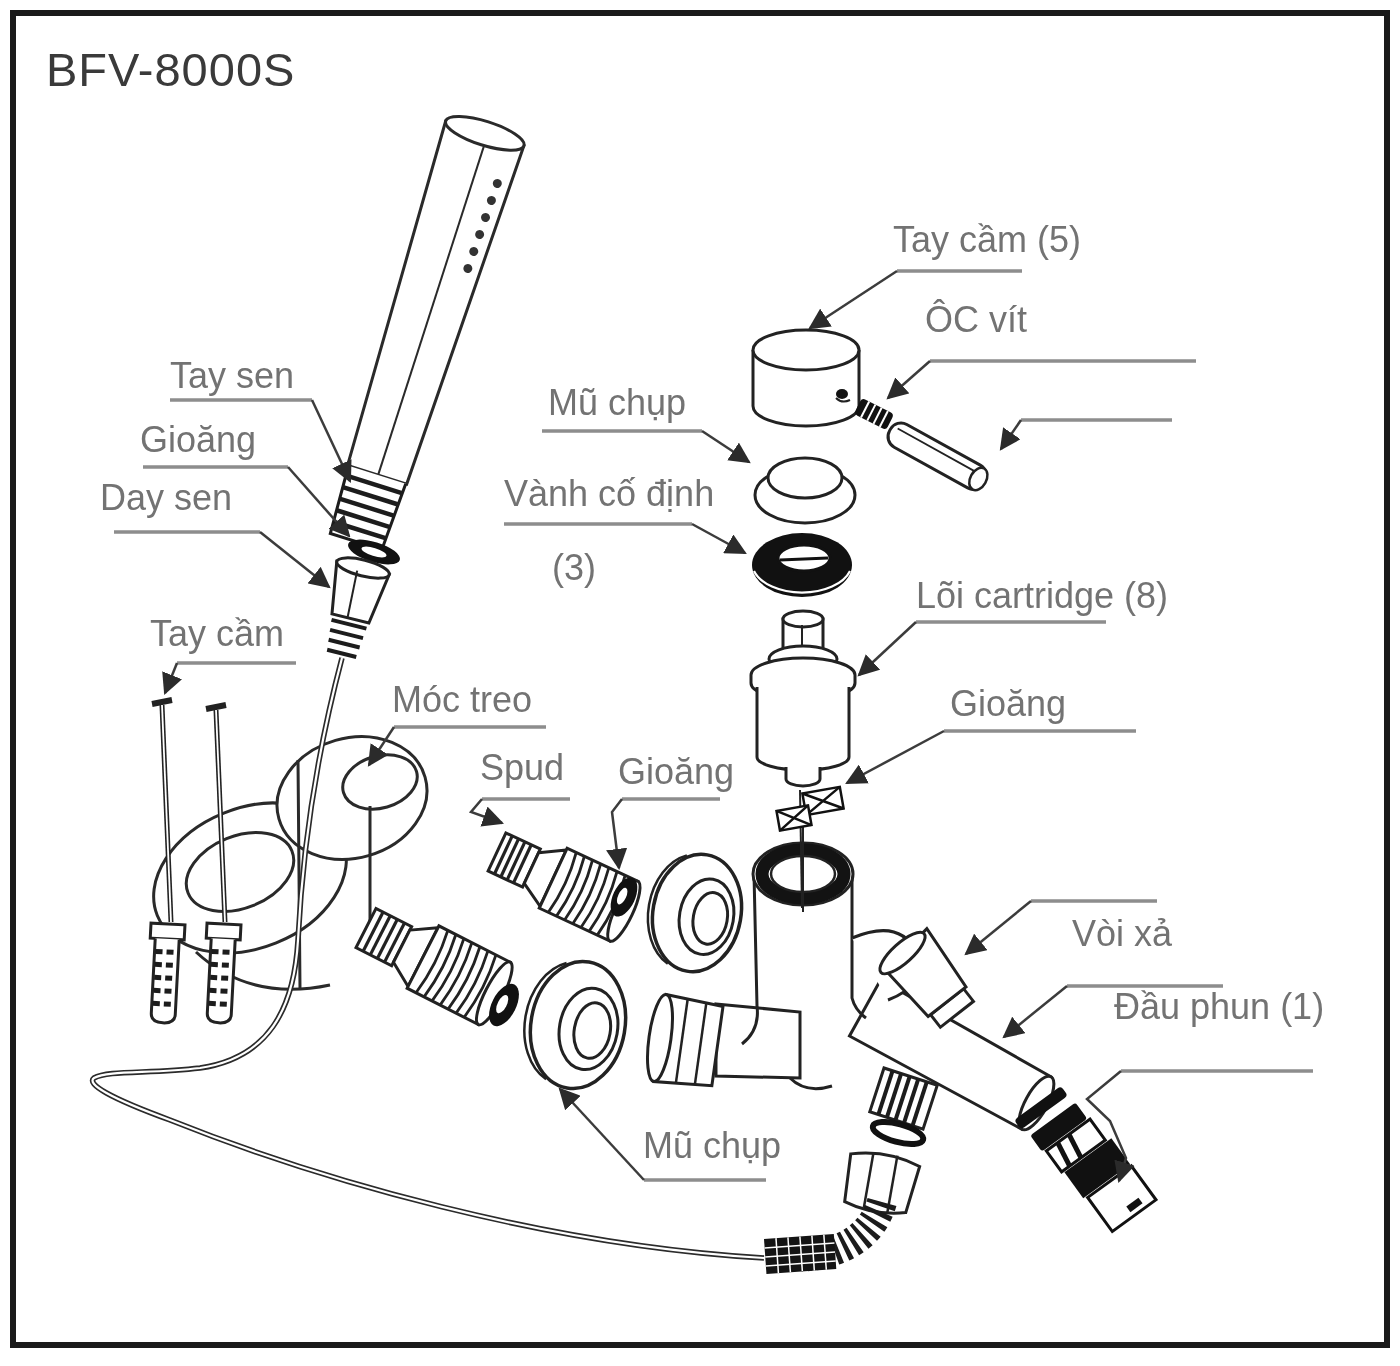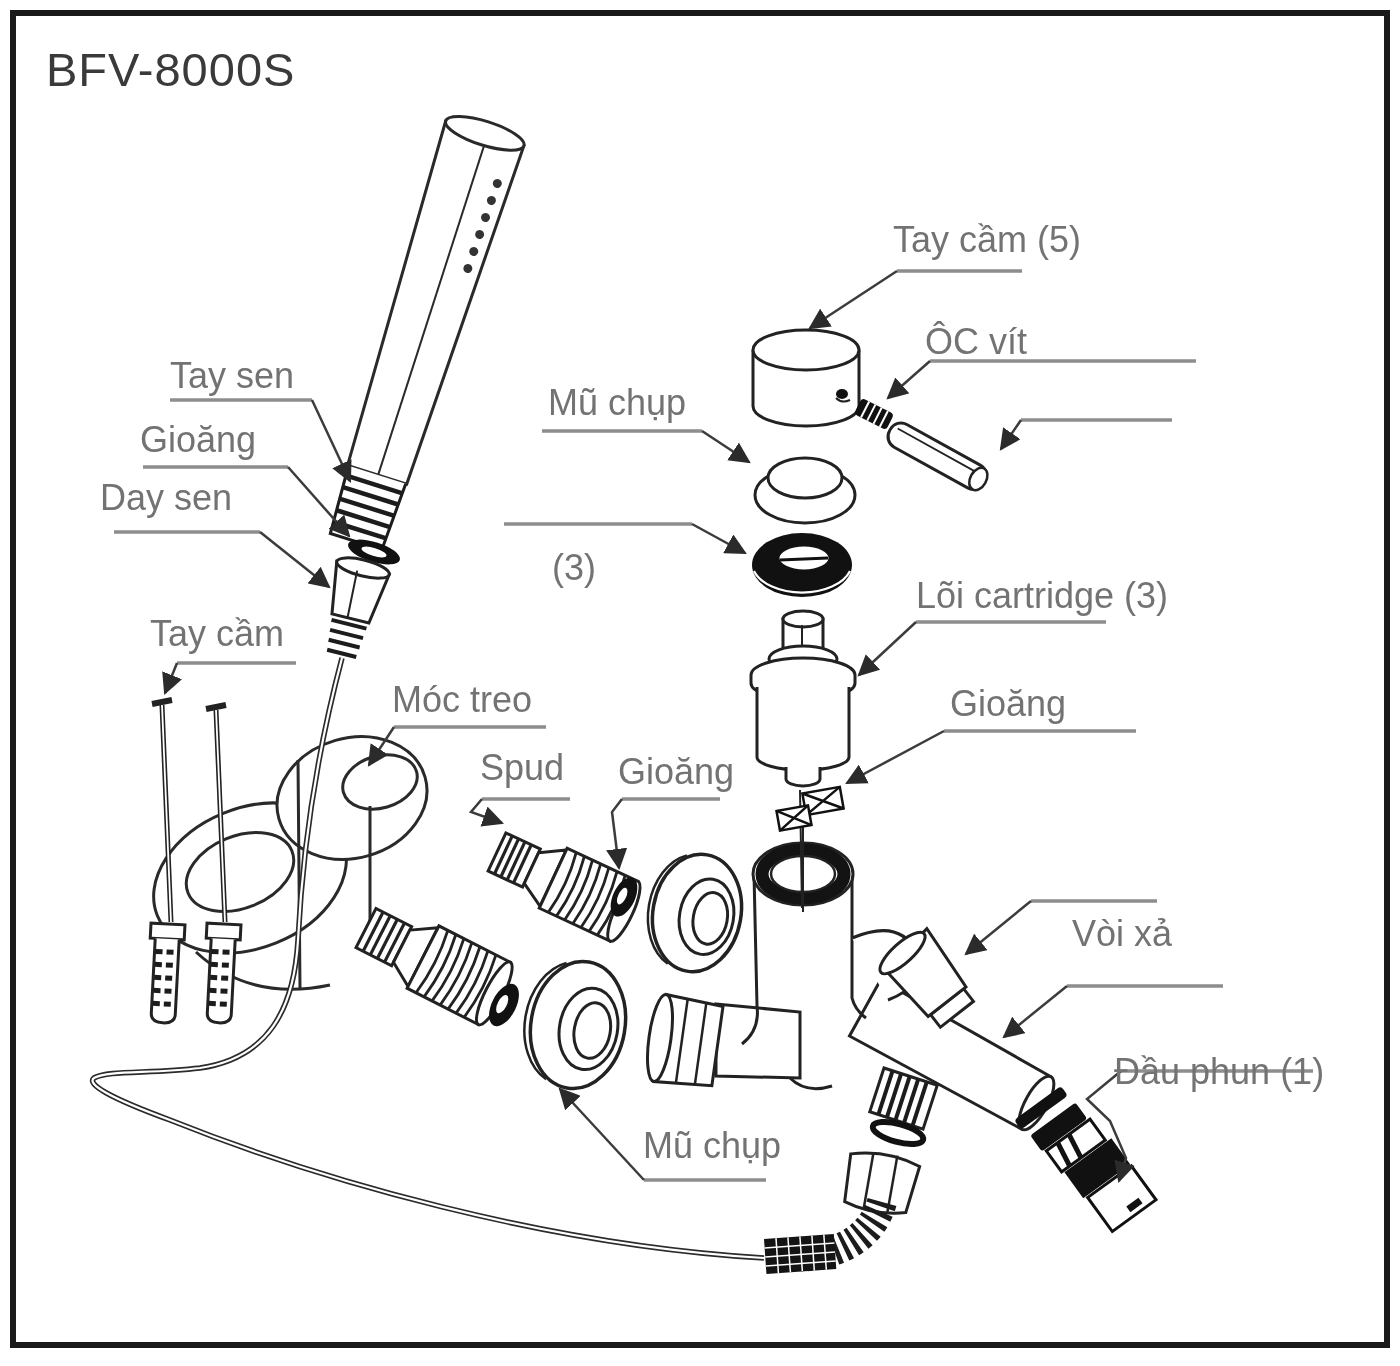--- a/index.html
+++ b/index.html
@@ -337,22 +337,23 @@
 <div class="title">BFV-8000S</div>
 
 <div class="lbl" style="left:170px;top:356px">Tay sen</div>
 <div class="lbl" style="left:140px;top:420px">Gioăng</div>
 <div class="lbl" style="left:100px;top:478px">Day sen</div>
 <div class="lbl" style="left:150px;top:614px">Tay cầm</div>
 <div class="lbl" style="left:392px;top:680px">Móc treo</div>
 <div class="lbl" style="left:480px;top:748px">Spud</div>
 <div class="lbl" style="left:618px;top:752px">Gioăng</div>
 <div class="lbl" style="left:893px;top:220px">Tay cầm (5)</div>
-<div class="lbl" style="left:925px;top:322px">ÔC vít</div>
+<div class="lbl" style="left:925px;top:300px">ÔC vít</div>
 <div class="lbl" style="left:548px;top:383px">Mũ chụp</div>
+<div class="lbl" style="left:504px;top:474px">Vành cố định</div>
 <div class="lbl" style="left:552px;top:548px">(3)</div>
-<div class="lbl" style="left:916px;top:576px">Lõi cartridge (3)</div>
+<div class="lbl" style="left:916px;top:576px">Lõi cartridge (8)</div>
 <div class="lbl" style="left:950px;top:684px">Gioăng</div>
 <div class="lbl" style="left:1072px;top:914px">Vòi xả</div>
-<div class="lbl" style="left:1114px;top:1052px">Đầu phun (1)</div>
+<div class="lbl" style="left:1114px;top:987px">Đầu phun (1)</div>
 <div class="lbl" style="left:643px;top:1126px">Mũ chụp</div>
 
 </div>
 
 </body></html>

